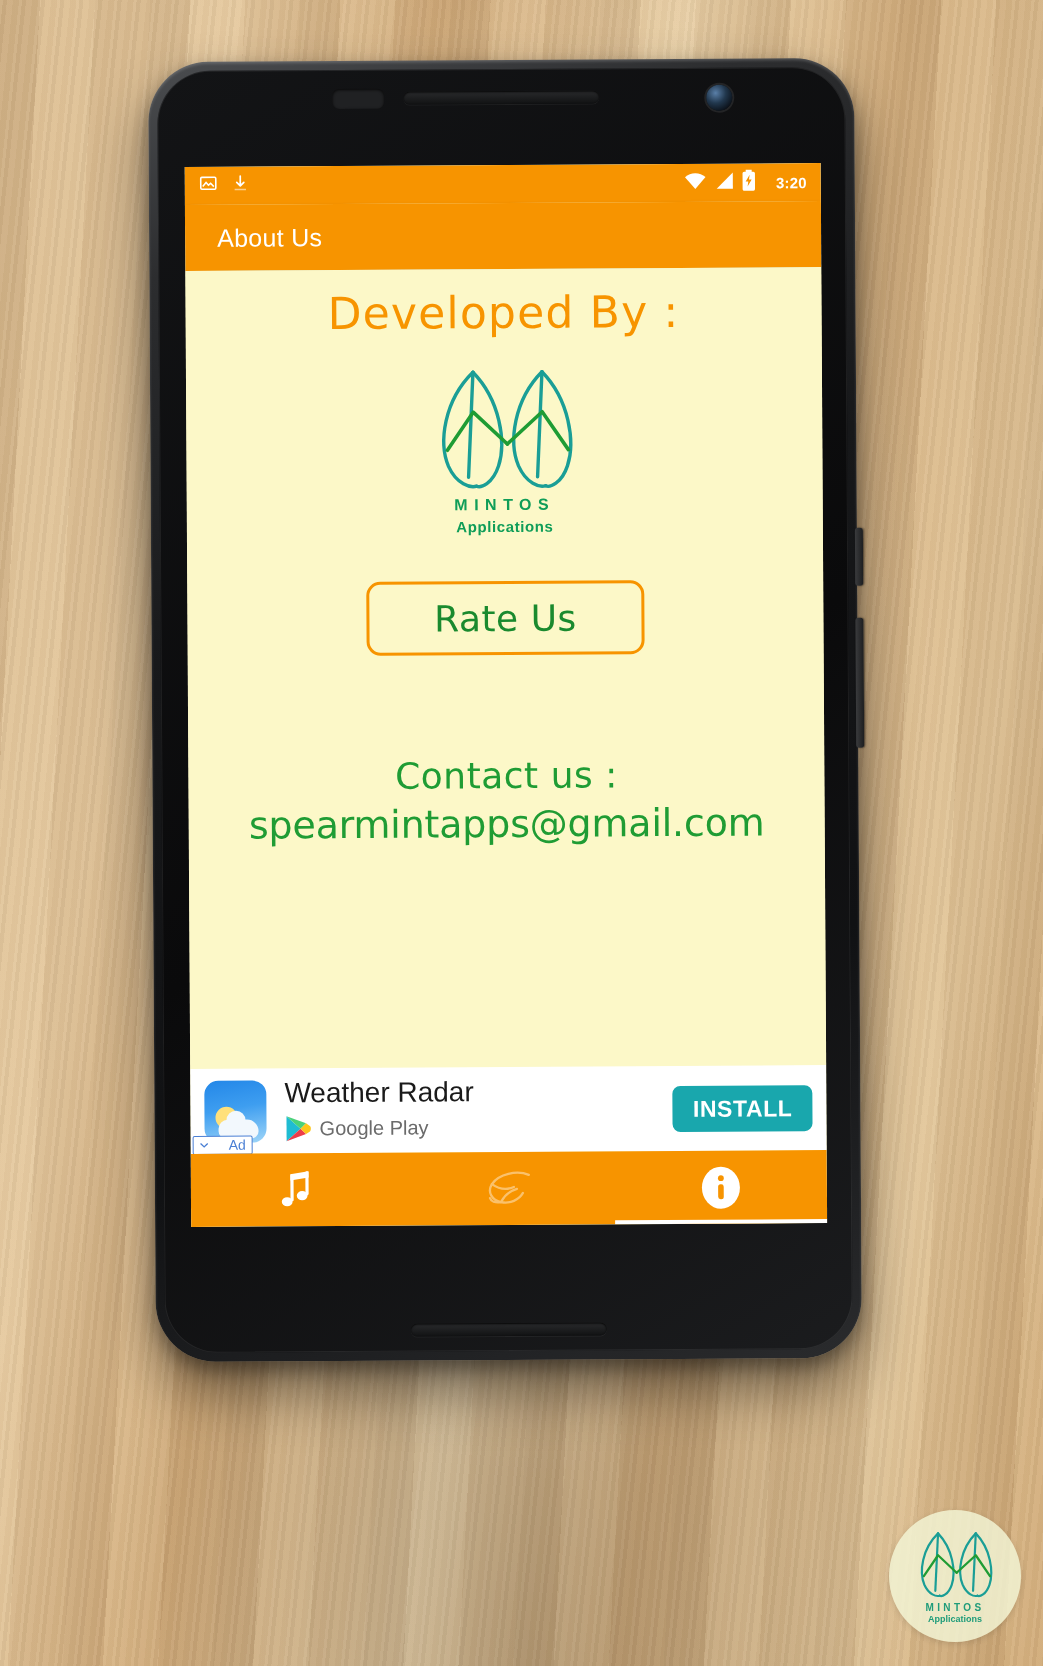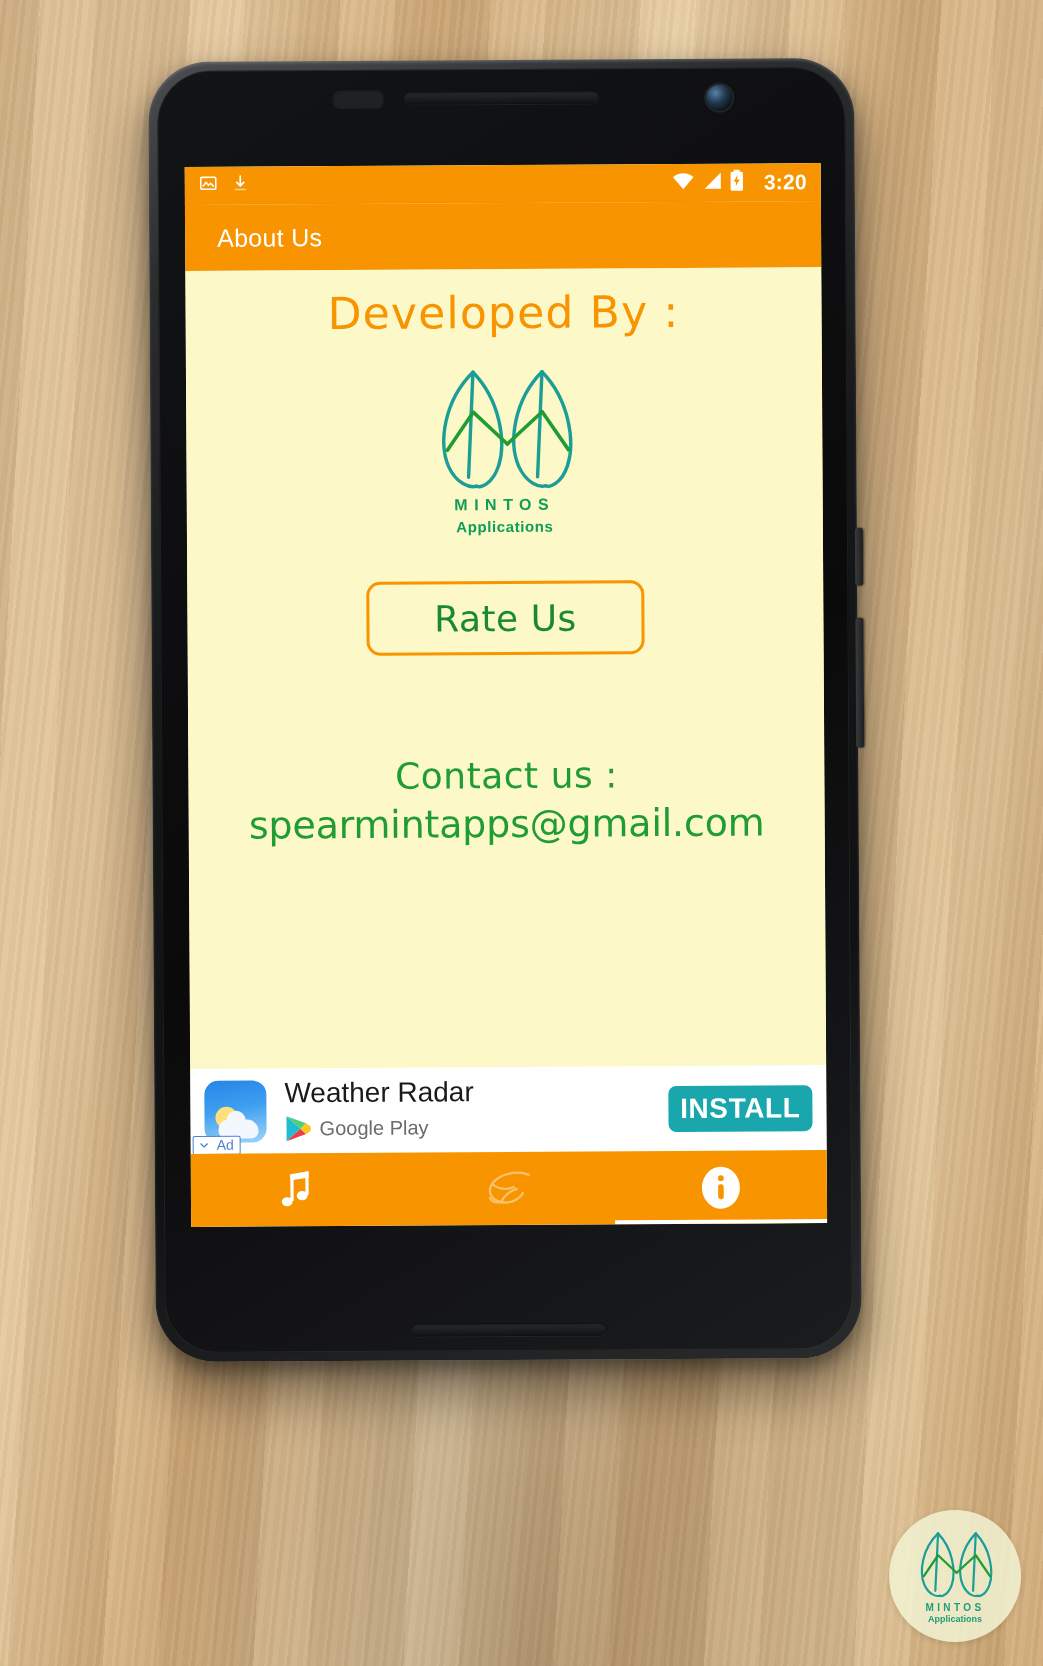--- a/index.html
+++ b/index.html
@@ -84,21 +84,21 @@
   }
 
   
   #statusbar{
     height:38px; background:#f79400; color:#fff;
     display:flex; align-items:center; padding:0 14px;
     font-size:18px;
   }
   #status-left{ display:flex; align-items:center; gap:14px; }
   #status-right{ margin-left:auto; display:flex; align-items:center; gap:7px; }
-  #clock{ font-size:21px; font-weight:600; letter-spacing:.2px; margin-left:13px; }
+  #clock{ font-size:15px; font-weight:600; letter-spacing:.2px; margin-left:13px; }
 
   
   #appbar{
     height:66px; background:#f79400; position:relative;
     display:flex; align-items:center; padding:0 32px;
     box-shadow:0 3px 5px rgba(0,0,0,.22);
   }
   #appbar-title{ color:#fff; font-size:25px; font-weight:400; letter-spacing:.3px; }
 
   
@@ -161,29 +161,29 @@
     border-radius:50%; background:#f2f8fd;
   }
   #ad-text{ margin-left:18px; flex:1; min-width:0; }
   #ad-title{
     font-size:28px; color:#1a1a1a; font-weight:400; line-height:1.1;
     white-space:nowrap; overflow:hidden; text-overflow:ellipsis;
   }
   #ad-store{ display:flex; align-items:center; gap:8px; margin-top:5px; }
   #ad-store-name{ font-size:20px; color:#6b6b6b; }
   #ad-install{
-    flex:none; padding:0 12px; height:46px; line-height:46px;
+    flex:none; padding:0 20px; height:46px; line-height:46px;
     background:#19a7ad; color:#fff; border:none; border-radius:8px;
-    font-size:28px; font-weight:600; letter-spacing:.6px; cursor:pointer;
+    font-size:23px; font-weight:600; letter-spacing:.6px; cursor:pointer;
   }
   #ad-badge{
     position:absolute; left:2px; bottom:-1px;
     background:#fff; border:1px solid #4a7fd4; border-radius:2px;
     padding:1px 6px 2px; font-size:14px; color:#4a7fd4;
-    display:flex; align-items:center; gap:8px; line-height:1;
+    display:flex; align-items:center; gap:20px; line-height:1;
   }
 
   
   #bottom-nav{
     position:absolute; left:0; right:0; bottom:0; height:73px;
     background:#f79400; display:flex;
   }
   .nav-item{
     flex:1; display:flex; align-items:center; justify-content:center;
     cursor:pointer; position:relative;

